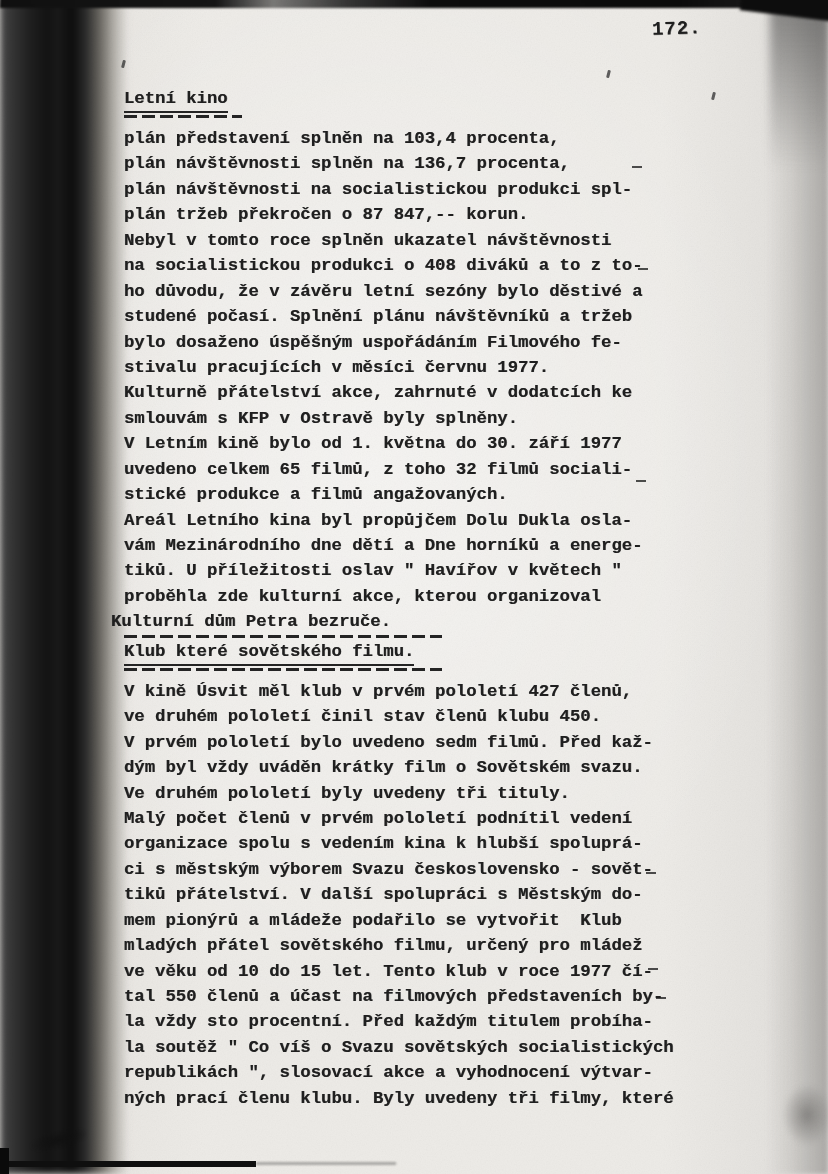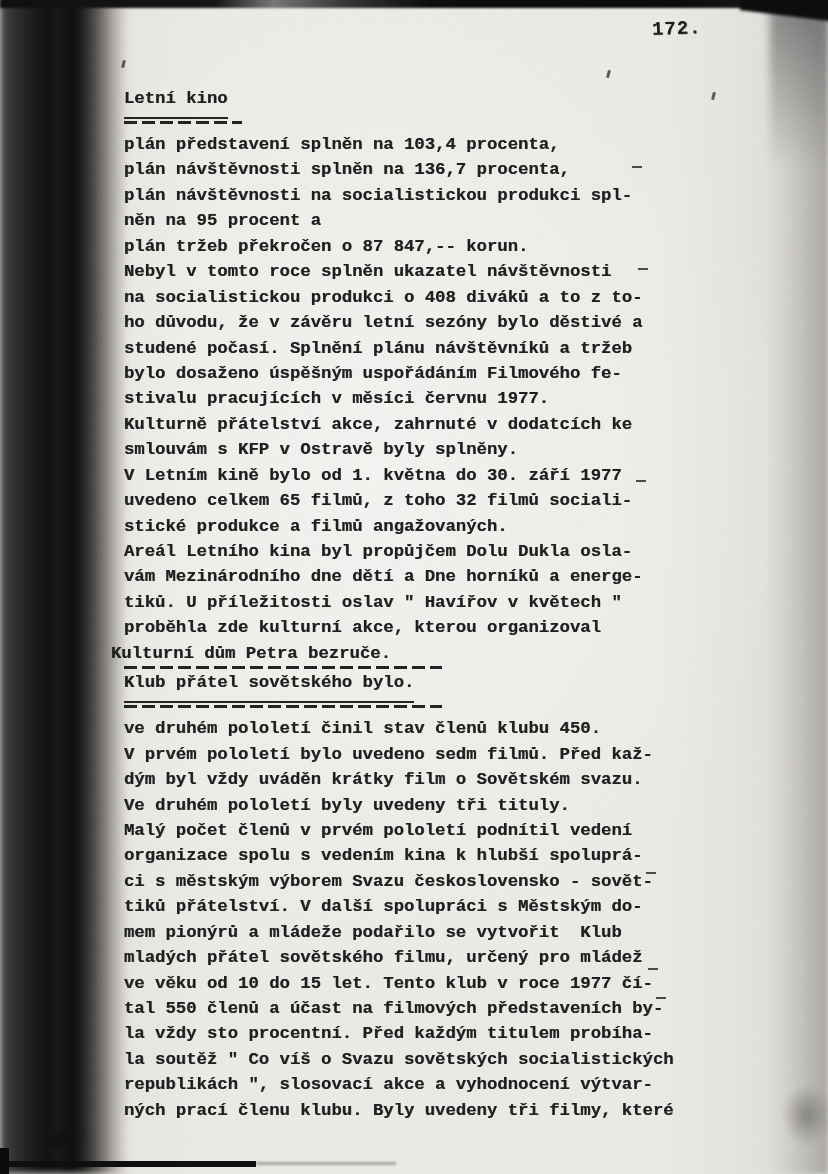--- a/index.html
+++ b/index.html
@@ -72,21 +72,21 @@
   .content{
     position:absolute; left:124px; top:88px; width:680px;
     font-size:17.3px; font-weight:bold;
     text-shadow:.4px .4px 0 rgba(32,32,32,.45), -.2px 0 0 rgba(32,32,32,.25);
   }
   .ln{white-space:pre; line-height:25.45px; height:25.45px;}
   .ln.outdent{margin-left:-13px;}
   .heading-wrap{margin:0 0 8px 0;}
   .heading-wrap .htext{
     display:inline-block; white-space:pre;
-    border-bottom:2px solid #242424; padding-bottom:7px; line-height:22px;
+    border-bottom:2px solid #242424; padding-bottom:1px; line-height:22px;
   }
   .dashes{
     height:3px; margin-top:2px;
     background:repeating-linear-gradient(90deg,#242424 0 13px, rgba(0,0,0,0) 13px 18px);
   }
   .overline-dashes{
     height:3px; margin-bottom:3px;
     background:repeating-linear-gradient(90deg,#242424 0 13px, rgba(0,0,0,0) 13px 18px);
   }
   .h1-dashes{width:118px;}
@@ -124,45 +124,45 @@
   <div class="content">
 
     <div class="heading-wrap">
       <span class="htext">Letní kino</span>
       <div class="dashes h1-dashes"></div>
     </div>
 
     <div class="ln">plán představení splněn na 103,4 procenta,</div>
     <div class="ln">plán návštěvnosti splněn na 136,7 procenta,</div>
     <div class="ln">plán návštěvnosti na socialistickou produkci spl-</div>
-    <div class="ln">něn na 95 procent a</div>
     <div class="ln">plán tržeb překročen o 87 847,-- korun.</div>
     <div class="ln">Nebyl v tomto roce splněn ukazatel návštěvnosti</div>
     <div class="ln">na socialistickou produkci o 408 diváků a to z to-</div>
     <div class="ln">ho důvodu, že v závěru letní sezóny bylo děstivé a</div>
     <div class="ln">studené počasí. Splnění plánu návštěvníků a tržeb</div>
     <div class="ln">bylo dosaženo úspěšným uspořádáním Filmového fe-</div>
     <div class="ln">stivalu pracujících v měsíci červnu 1977.</div>
     <div class="ln">Kulturně přátelství akce, zahrnuté v dodatcích ke</div>
     <div class="ln">smlouvám s KFP v Ostravě byly splněny.</div>
     <div class="ln">V Letním kině bylo od 1. května do 30. září 1977</div>
     <div class="ln">uvedeno celkem 65 filmů, z toho 32 filmů sociali-</div>
     <div class="ln">stické produkce a filmů angažovaných.</div>
     <div class="ln">Areál Letního kina byl propůjčem Dolu Dukla osla-</div>
     <div class="ln">vám Mezinárodního dne dětí a Dne horníků a energe-</div>
     <div class="ln">tiků. U příležitosti oslav " Havířov v květech "</div>
     <div class="ln">proběhla zde kulturní akce, kterou organizoval</div>
     <div class="ln outdent">Kulturní dům Petra bezruče.</div>
 
     <div class="heading-wrap sec2">
       <div class="overline-dashes h2-rule"></div>
-      <span class="htext">Klub přátel sovětského bylo.</span>
+      <span class="htext">Klub které sovětského filmu.</span>
       <div class="dashes h2-rule"></div>
     </div>
 
+    <div class="ln">V kině Úsvit měl klub v prvém pololetí 427 členů,</div>
     <div class="ln">ve druhém pololetí činil stav členů klubu 450.</div>
     <div class="ln">V prvém pololetí bylo uvedeno sedm filmů. Před kaž-</div>
     <div class="ln">dým byl vždy uváděn krátky film o Sovětském svazu.</div>
     <div class="ln">Ve druhém pololetí byly uvedeny tři tituly.</div>
     <div class="ln">Malý počet členů v prvém pololetí podnítil vedení</div>
     <div class="ln">organizace spolu s vedením kina k hlubší spoluprá-</div>
     <div class="ln">ci s městským výborem Svazu československo - sovět-</div>
     <div class="ln">tiků přátelství. V další spolupráci s Městským do-</div>
     <div class="ln">mem pionýrů a mládeže podařilo se vytvořit  Klub</div>
     <div class="ln">mladých přátel sovětského filmu, určený pro mládež</div>

